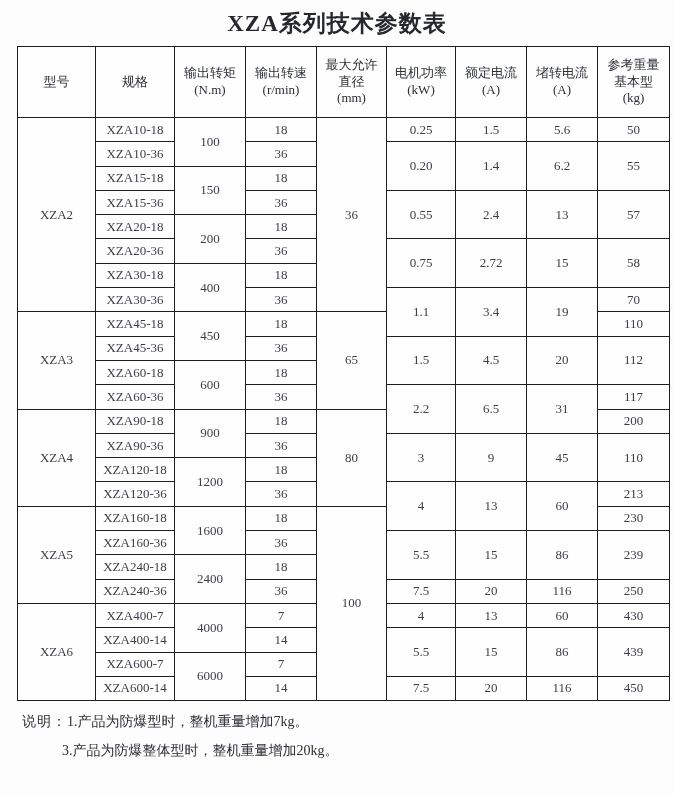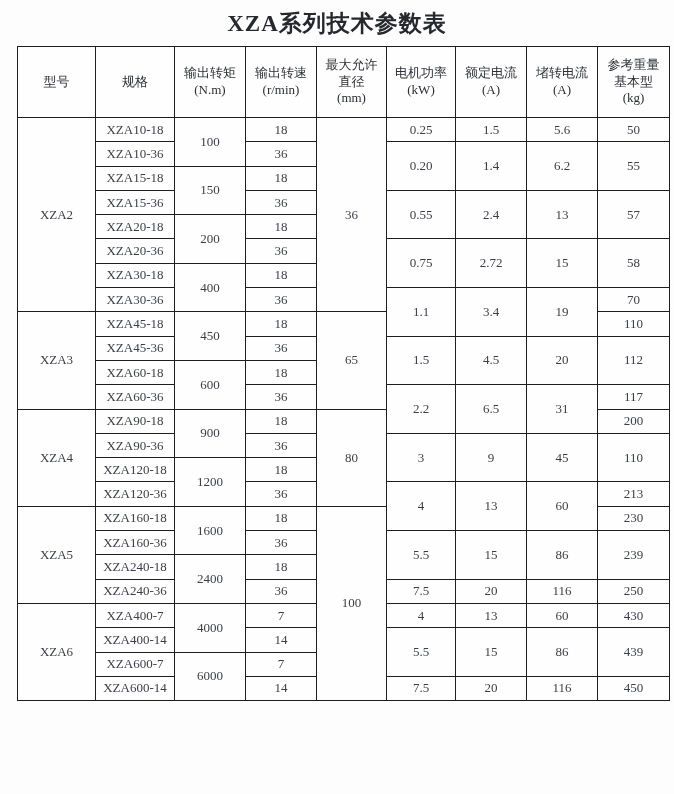--- a/index.html
+++ b/index.html
@@ -290,15 +290,21 @@
         <td>14</td>
         <td>7.5</td>
         <td>20</td>
         <td>116</td>
         <td>450</td>
       </tr>
     </tbody>
   </table>
 
   <div class="notes">
+    <div class="note-line">
+      <span class="notes-label">说明：</span><span>1.产品为防爆型时，整机重量增加7kg。</span>
+    </div>
+    <div class="note-line indent">
+      <span>3.产品为防爆整体型时，整机重量增加20kg。</span>
+    </div>
   </div>
 
 </div>
 
 </body></html>

